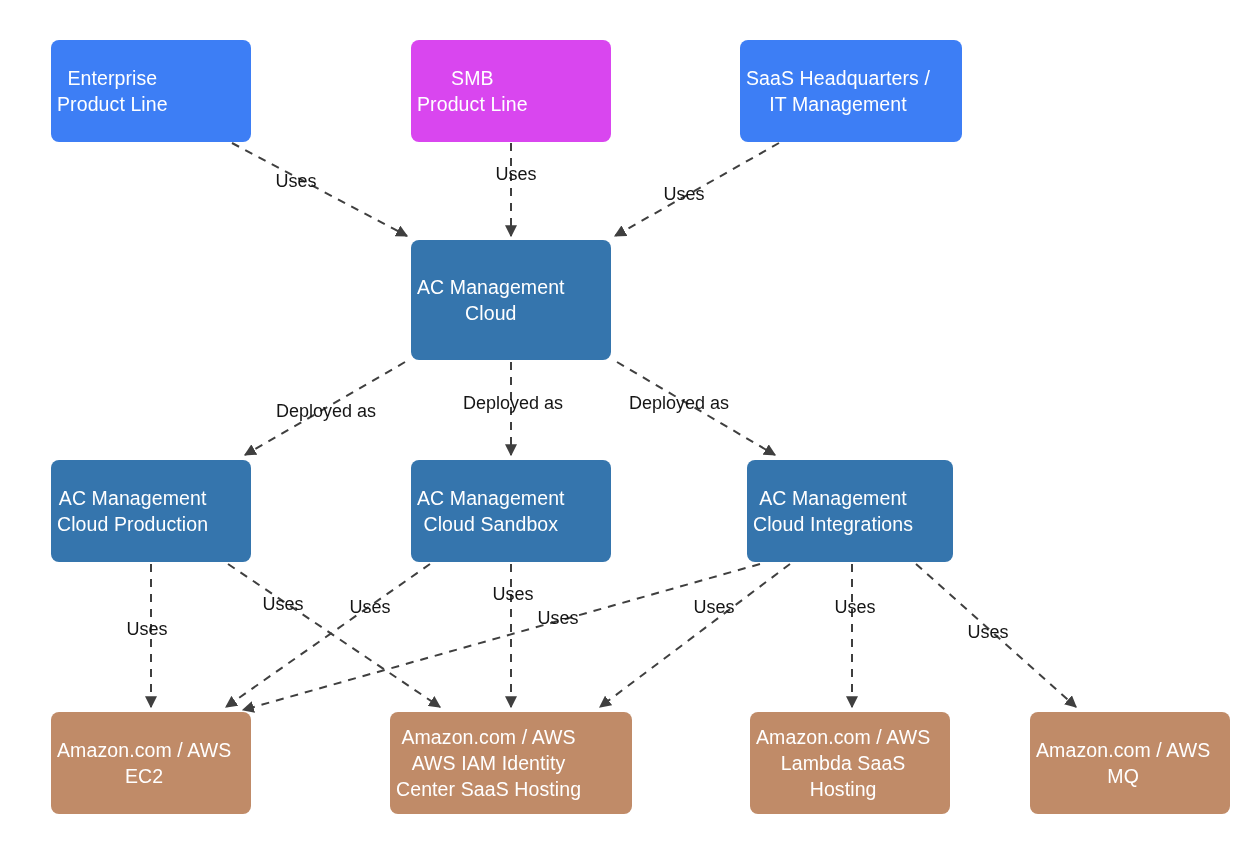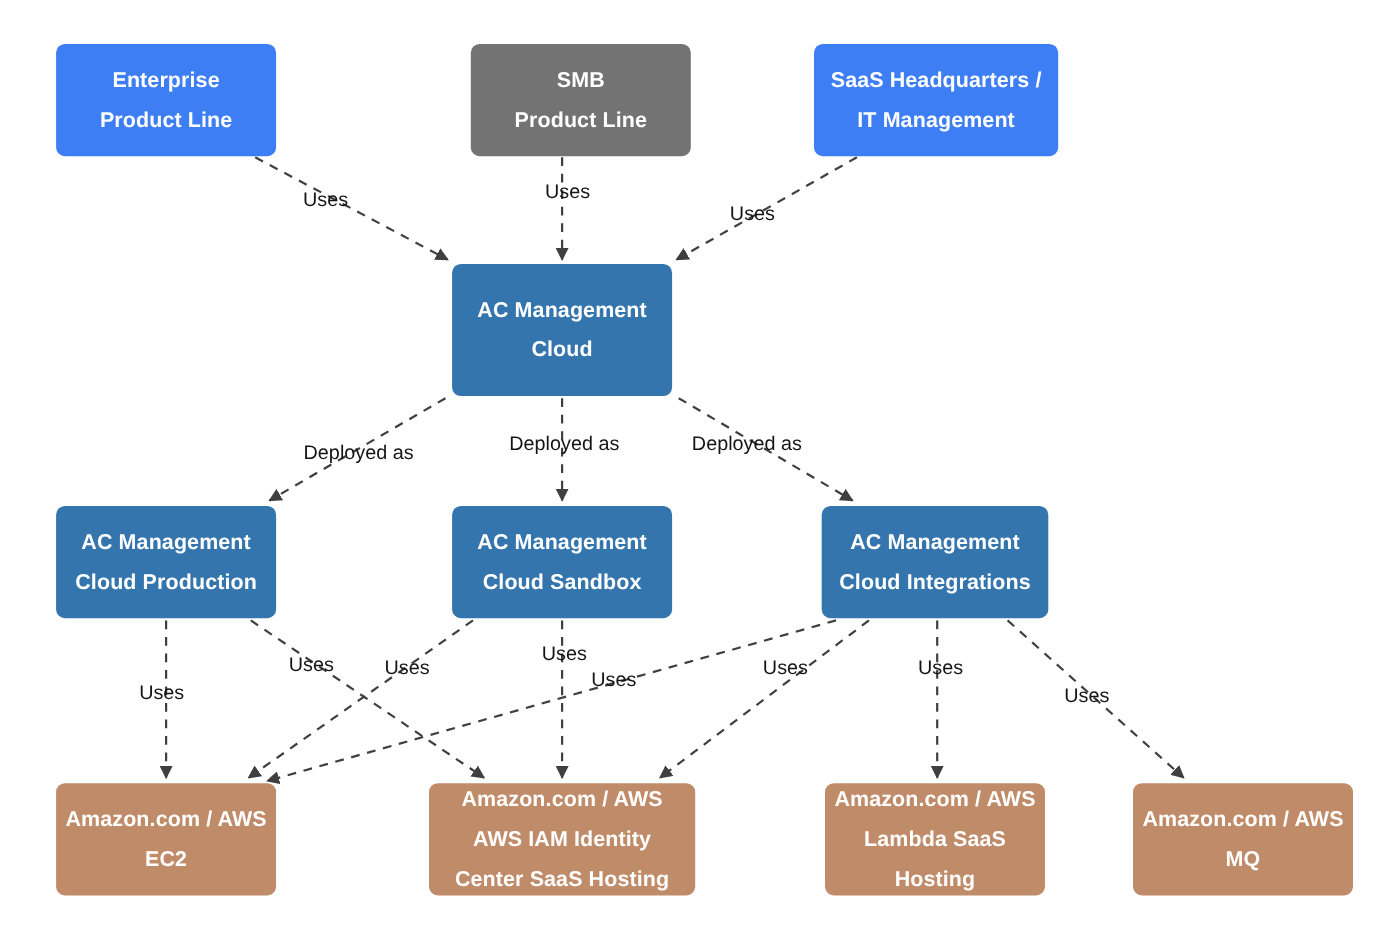--- a/index.html
+++ b/index.html
@@ -25,30 +25,28 @@
     width: 1254px;
     height: 864px;
     pointer-events: none;
   }
   .node {
     position: absolute;
     box-sizing: border-box;
     border-radius: 8px;
     display: flex;
     align-items: center;
-    justify-content: center;
     text-align: center;
     color: #ffffff;
     font-size: 19.5px;
-    line-height: 36px;
+    line-height: 26px;
     letter-spacing: 0.1px;
     white-space: pre-line;
     padding: 2px 6px;
     z-index: 2;
-    font-weight: bold;
   }
   .node-label {
     display: block;
     white-space: pre-line;
   }
   .edge-label {
     position: absolute;
     font-size: 18px;
     line-height: 20px;
     color: #151515;
@@ -109,21 +107,21 @@
         <line x1="852" y1="564" x2="852" y2="707" stroke="#3F3F3F" stroke-width="2" stroke-dasharray="8,7" marker-end="url(#arrowhead)"></line>
       </g>
       <g>
         <line x1="916" y1="564" x2="1076" y2="707" stroke="#3F3F3F" stroke-width="2" stroke-dasharray="8,7" marker-end="url(#arrowhead)"></line>
       </g>
     </svg>
 
   <div id="node-layer">
       <div class="node" style="left: 51px; top: 40px; width: 200px; height: 102px; background: rgb(61, 126, 245);"><span class="node-label">Enterprise
 Product Line</span></div>
-      <div class="node" style="left: 428px; top: 40px; width: 200px; height: 102px; background: #737373;"><span class="node-label">SMB
+      <div class="node" style="left: 411px; top: 40px; width: 200px; height: 102px; background: #d946ef;"><span class="node-label">SMB
 Product Line</span></div>
       <div class="node" style="left: 740px; top: 40px; width: 222px; height: 102px; background: rgb(61, 126, 245);"><span class="node-label">SaaS Headquarters /
 IT Management</span></div>
       <div class="node" style="left: 411px; top: 240px; width: 200px; height: 120px; background: rgb(53, 117, 173);"><span class="node-label">AC Management
 Cloud</span></div>
       <div class="node" style="left: 51px; top: 460px; width: 200px; height: 102px; background: rgb(53, 117, 173);"><span class="node-label">AC Management
 Cloud Production</span></div>
       <div class="node" style="left: 411px; top: 460px; width: 200px; height: 102px; background: rgb(53, 117, 173);"><span class="node-label">AC Management
 Cloud Sandbox</span></div>
       <div class="node" style="left: 747px; top: 460px; width: 206px; height: 102px; background: rgb(53, 117, 173);"><span class="node-label">AC Management

